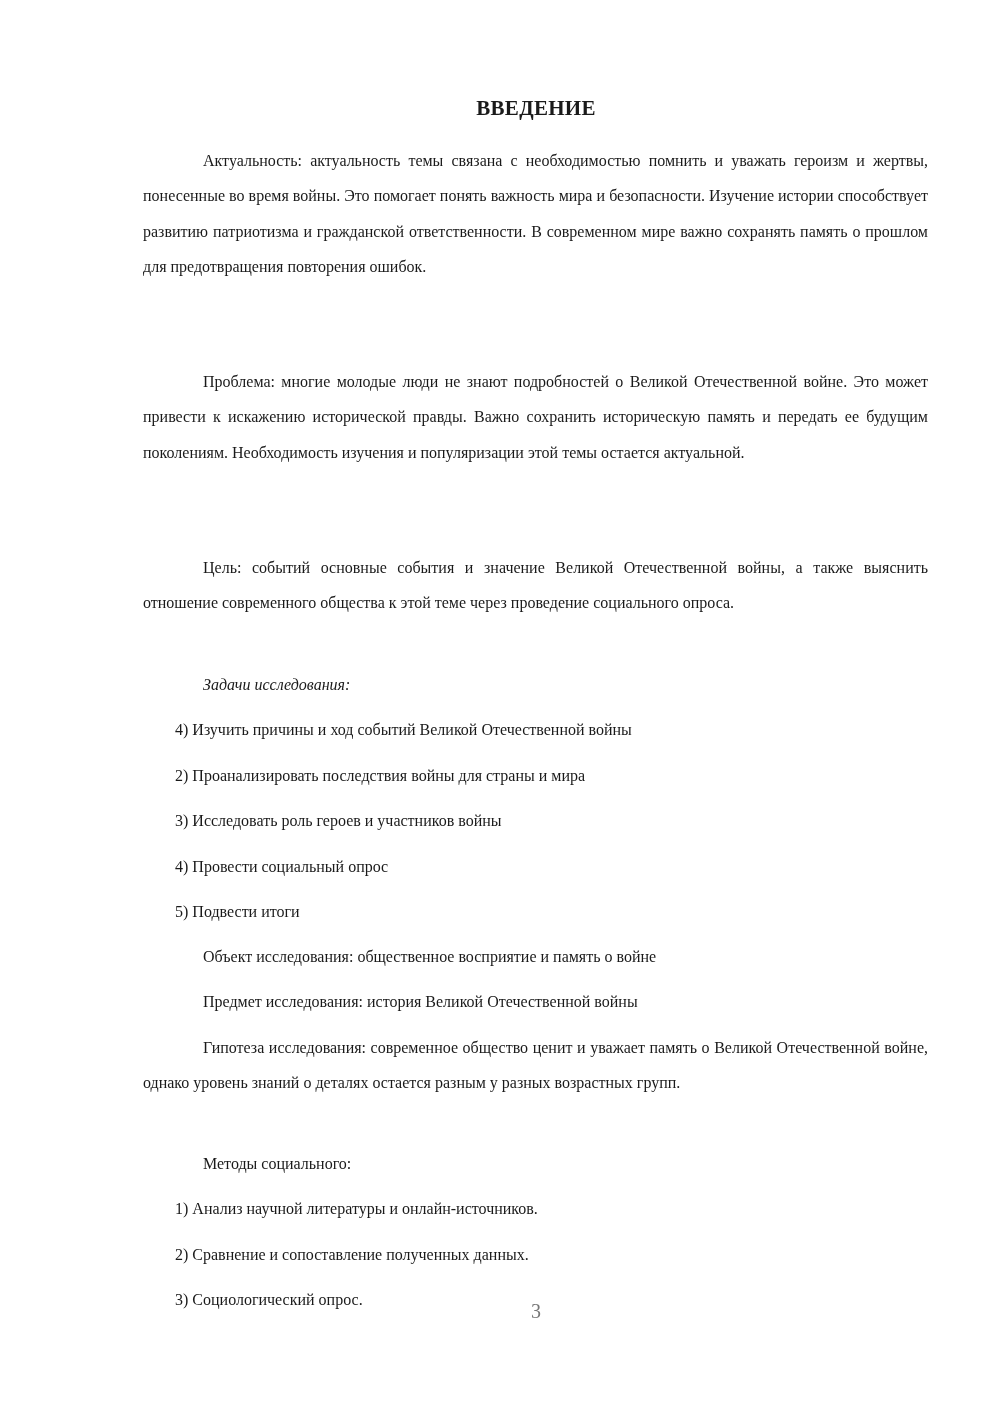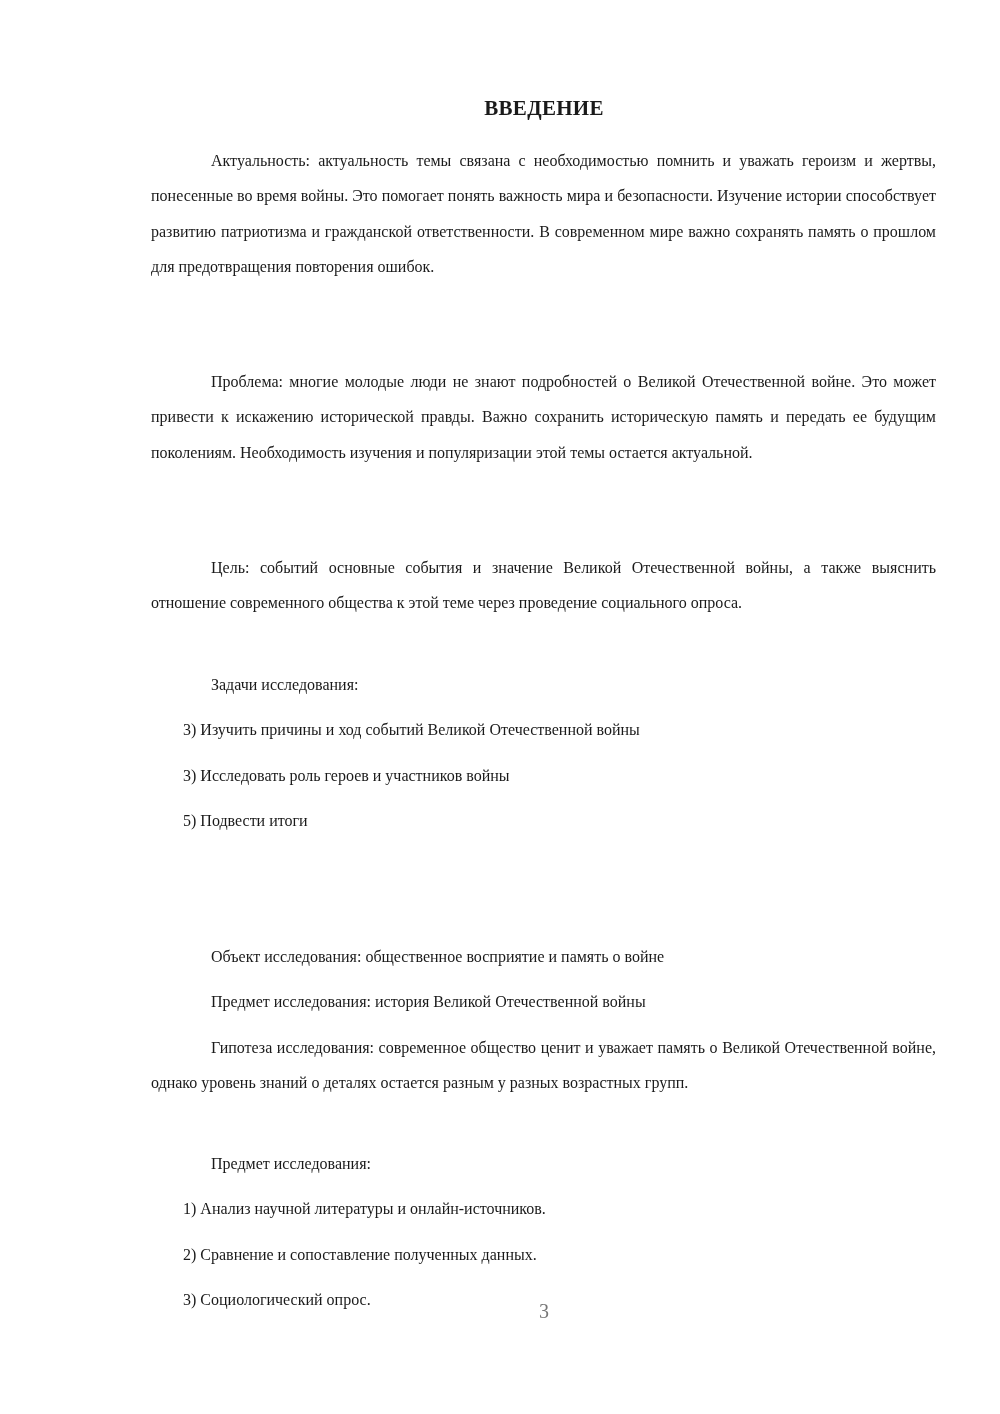--- a/index.html
+++ b/index.html
@@ -1,21 +1,21 @@
 <!DOCTYPE html>
 <html><head>
 <meta charset="utf-8">
 <style>
   html, body { margin: 0; padding: 0; background: #ffffff; }
   body {
     width: 1000px; height: 1414px; position: relative; overflow: hidden;
     font-family: "Liberation Serif", "DejaVu Serif", serif;
     color: #1a1a1a;
   }
-  .page { position: absolute; left: 8px; top: 0; width: 836px; height: 1414px; }
+  .page { position: absolute; left: 0; top: 0; width: 836px; height: 1414px; }
   .title {
     position: absolute; left: 0; width: 1072px; top: 96px;
     text-align: center; font-weight: bold; font-size: 21px; letter-spacing: 0.3px;
   }
   .block { position: absolute; left: 143px; width: 785px; font-size: 16px; line-height: 35.3px; }
   .para { text-align: justify; text-indent: 60px; margin: 0; }
   .line { margin: 0; white-space: nowrap; }
   .indent60 { padding-left: 60px; }
   .indent32 { padding-left: 32px; }
   .pagenum { position: absolute; left: 0; width: 1072px; top: 1300px; text-align: center; font-size: 20px; color: #777; }
@@ -31,44 +31,46 @@
   </div>
 
   <div class="block" style="top:364px;">
     <p class="para">Проблема: многие молодые люди не знают подробностей о Великой Отечественной войне. Это может привести к искажению исторической правды. Важно сохранить историческую память и передать ее будущим поколениям. Необходимость изучения и популяризации этой темы остается актуальной.</p>
   </div>
 
   <div class="block" style="top:550px;">
     <p class="para">Цель: событий основные события и значение Великой Отечественной войны, а также выяснить отношение современного общества к этой теме через проведение социального опроса.</p>
   </div>
 
-  <div class="block" style="top:667px;">
+  <div class="block" style="top:667px;font-style:italic;">
     <p class="line indent60">Задачи исследования:</p>
   </div>
 
   <div class="block" style="top:712px;">
-    <p class="line indent32" style="height:45.5px;">3) Изучить причины и ход событий Великой Отечественной войны</p>
+    <p class="line indent32" style="height:45.5px;">4) Изучить причины и ход событий Великой Отечественной войны</p>
+    <p class="line indent32" style="height:45.5px;">2) Проанализировать последствия войны для страны и мира</p>
     <p class="line indent32" style="height:45.5px;">3) Исследовать роль героев и участников войны</p>
+    <p class="line indent32" style="height:45.5px;">4) Провести социальный опрос</p>
     <p class="line indent32" style="height:45.5px;">5) Подвести итоги</p>
   </div>
 
   <div class="block" style="top:939px;">
     <p class="line indent60">Объект исследования: общественное восприятие и память о войне</p>
   </div>
 
   <div class="block" style="top:1030px;">
     <p class="para">Гипотеза исследования: современное общество ценит и уважает память о Великой Отечественной войне, однако уровень знаний о деталях остается разным у разных возрастных групп.</p>
   </div>
 
   <div class="block" style="top:984px;">
     <p class="line indent60">Предмет исследования: история Великой Отечественной войны</p>
   </div>
 
   <div class="block" style="top:1146px;">
-    <p class="line indent60">Предмет исследования:</p>
+    <p class="line indent60">Методы социального:</p>
   </div>
 
   <div class="block" style="top:1191px;">
     <p class="line indent32" style="height:45.5px;font-family:Liberation Serif, serif;">1) Анализ научной литературы и онлайн-источников.</p>
     <p class="line indent32" style="height:45.5px;">2) Сравнение и сопоставление полученных данных.</p>
     <p class="line indent32" style="height:45.5px;">3) Социологический опрос.</p>
   </div>
 
   <div class="pagenum">3</div>
 </div>

